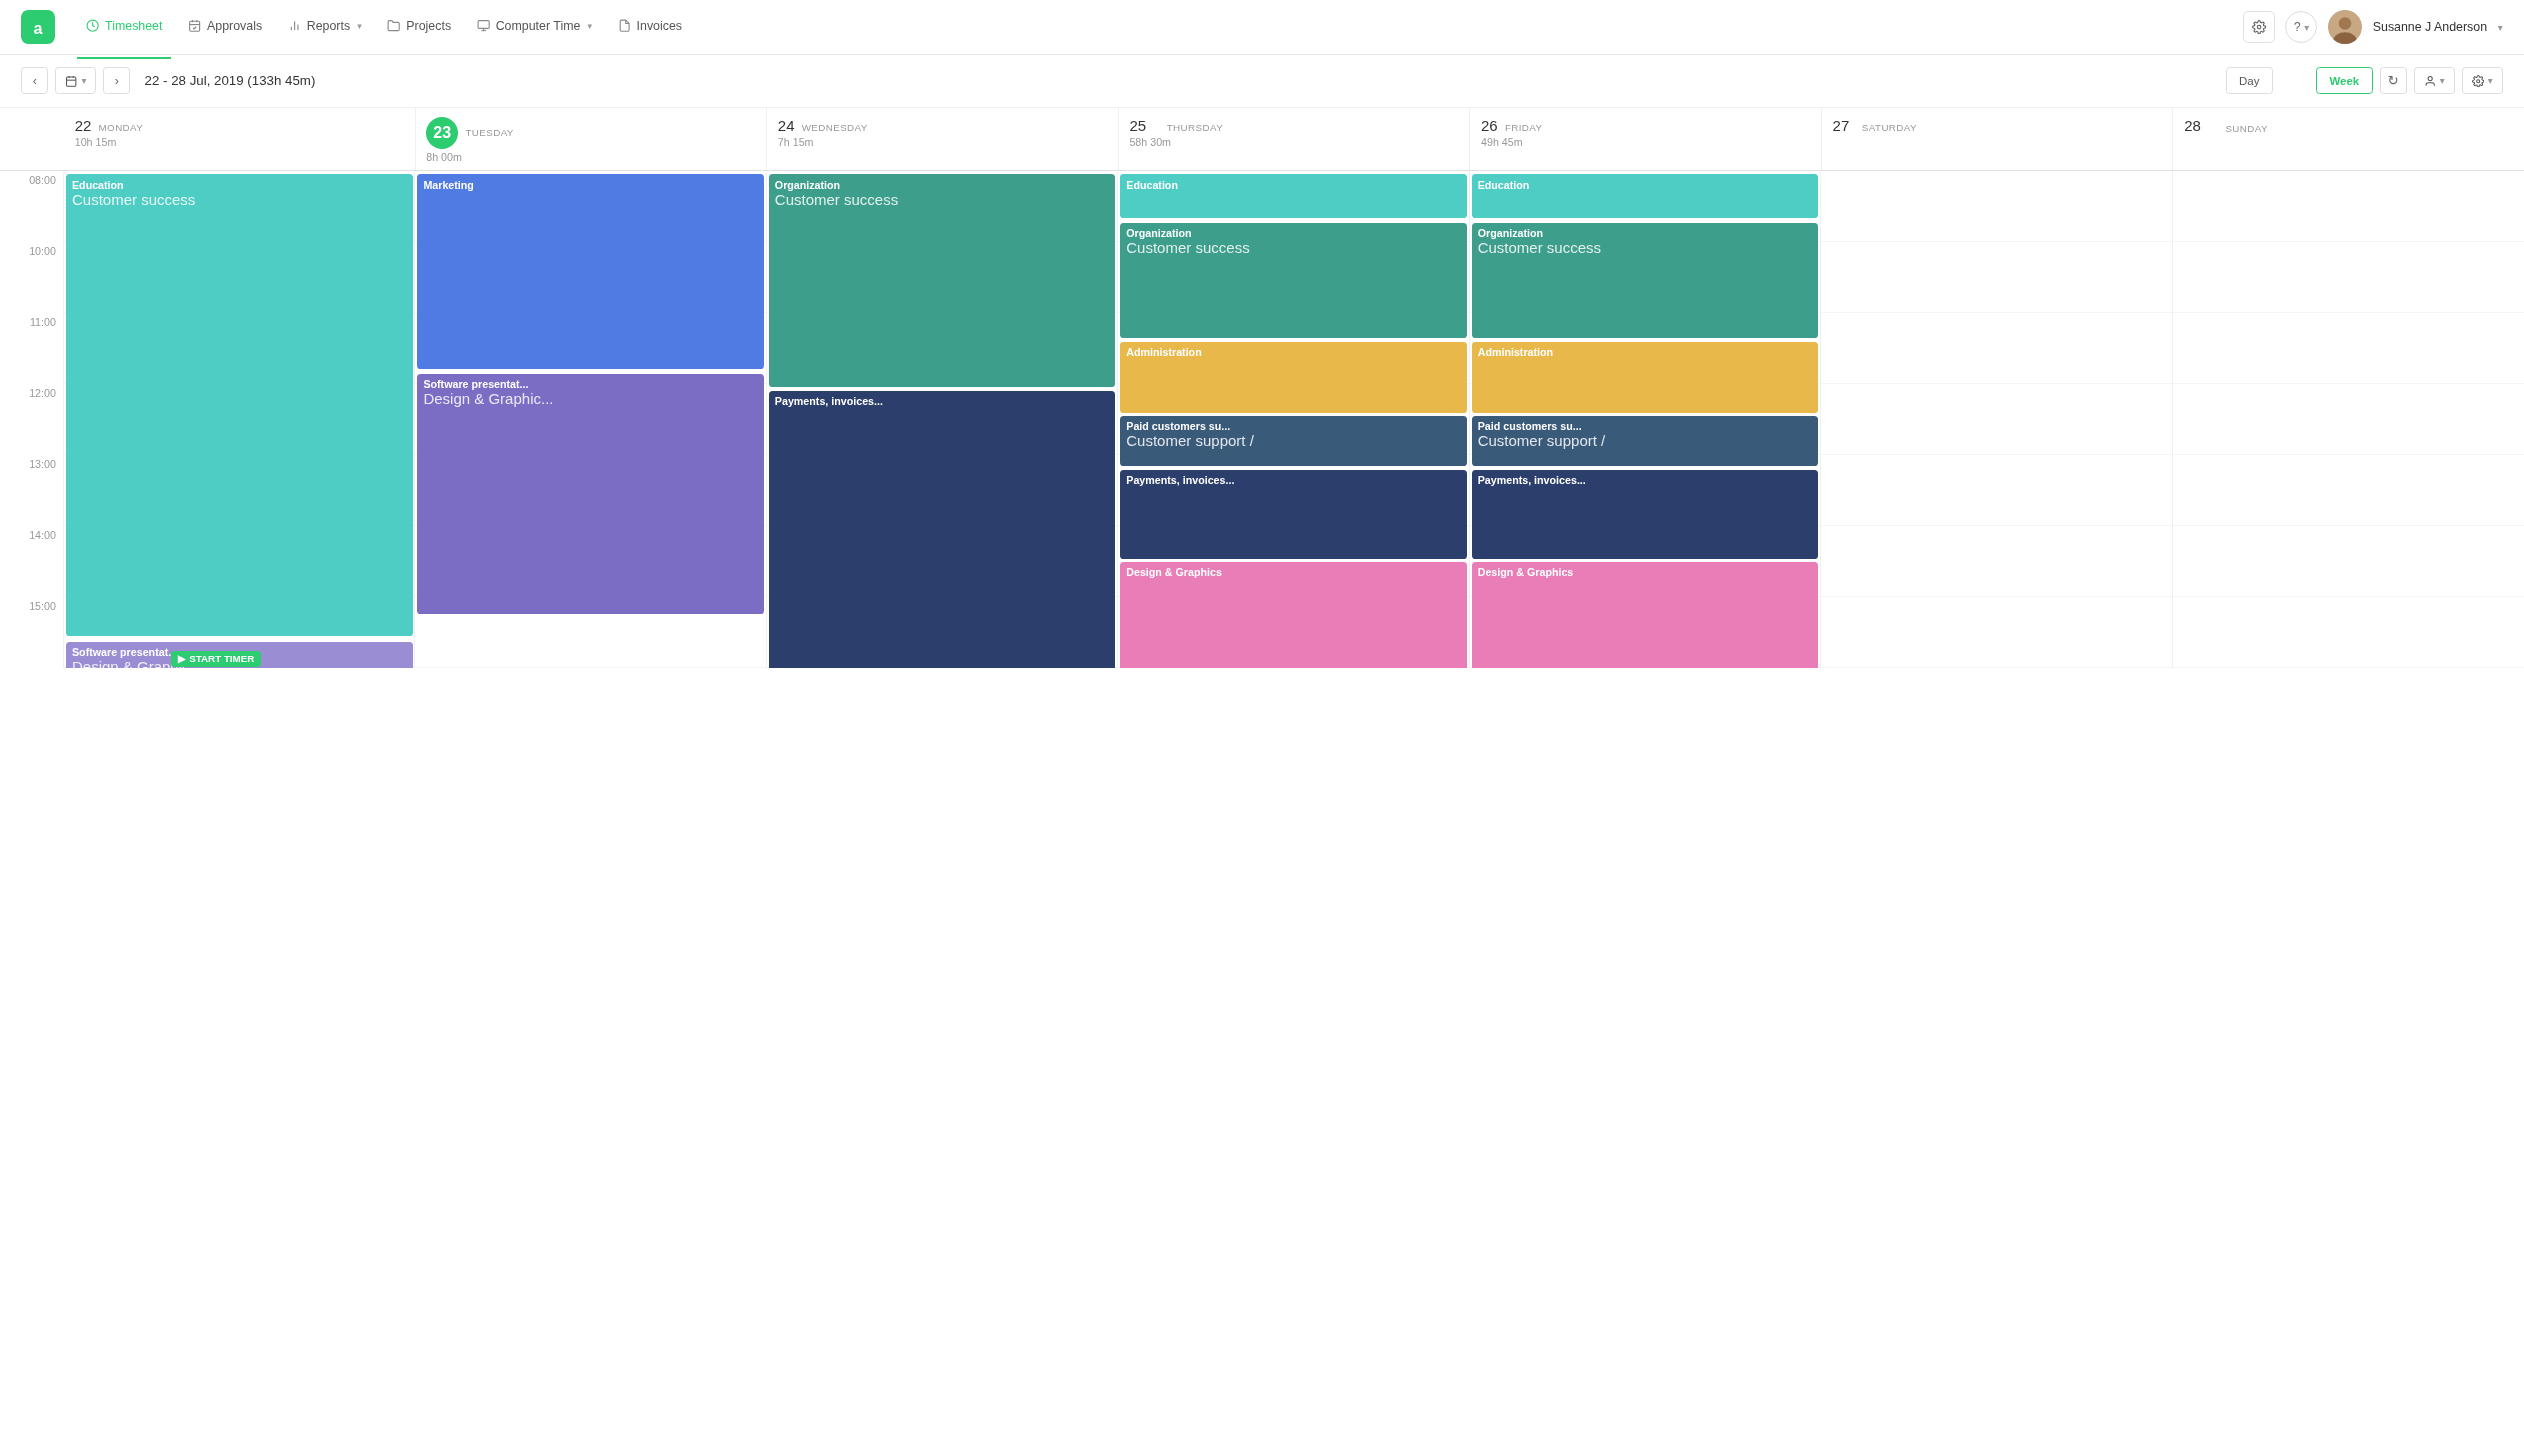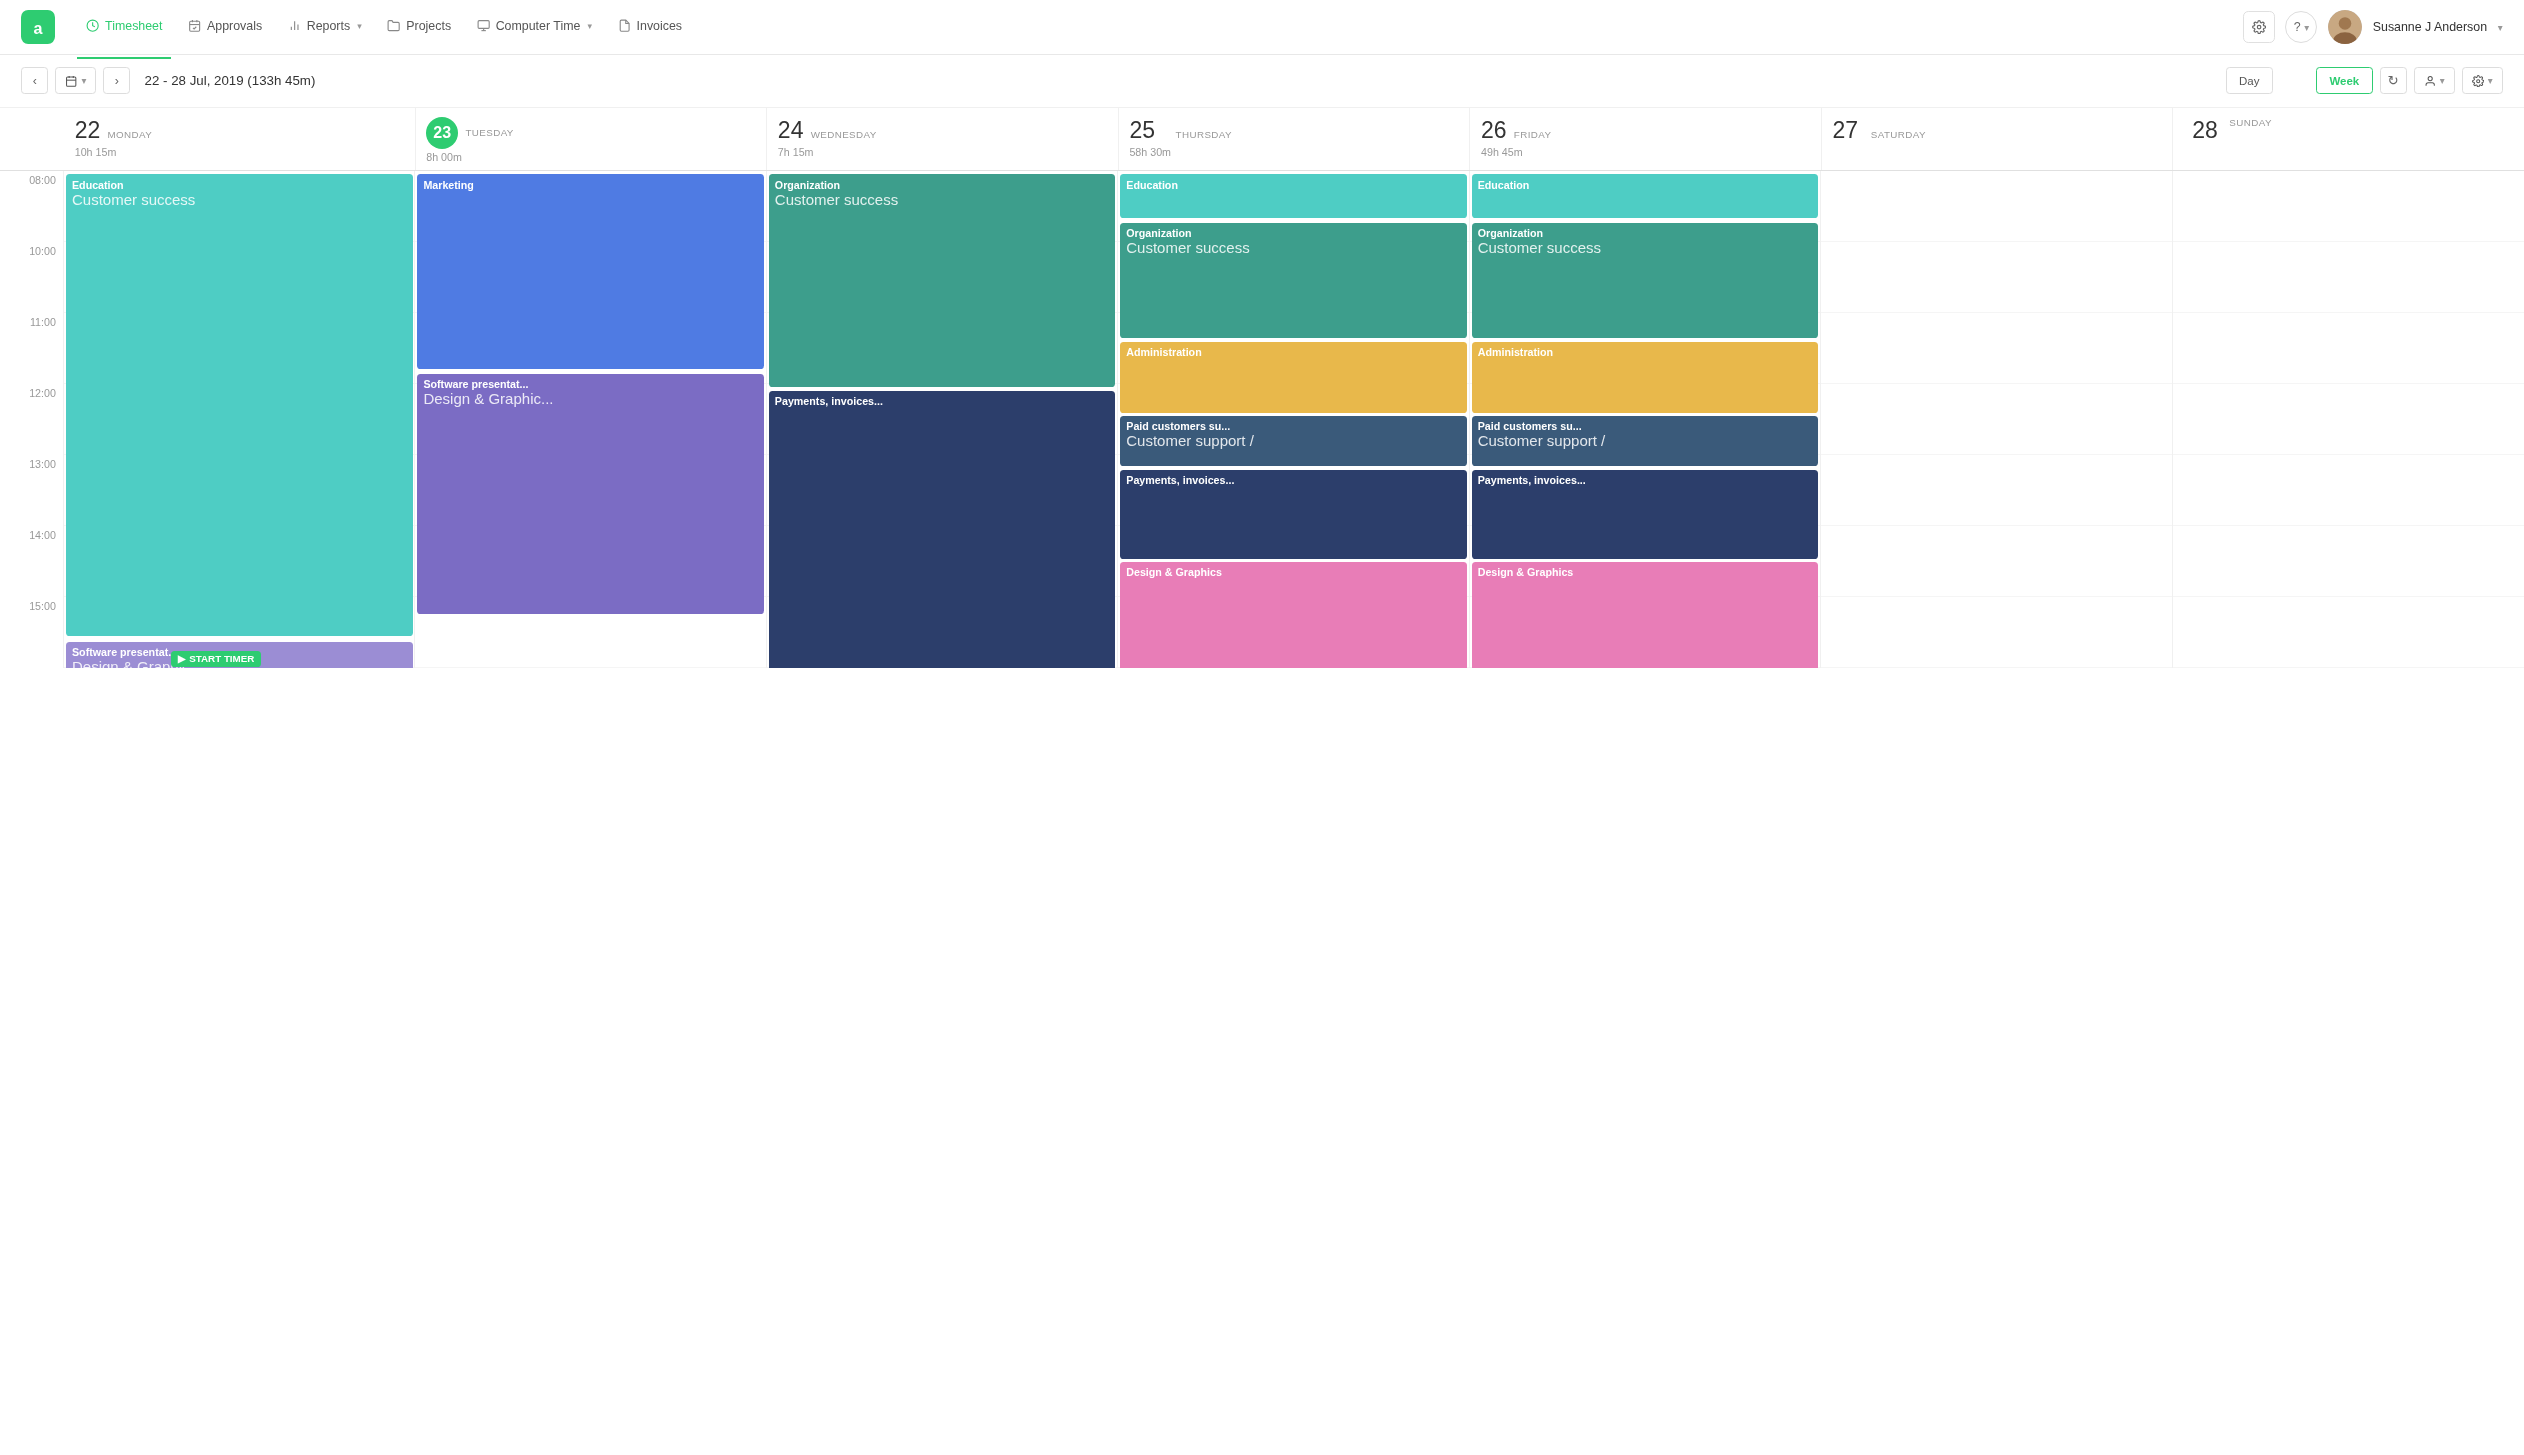--- a/index.html
+++ b/index.html
@@ -50,21 +50,21 @@
     .time-slot { height: 71px; display: flex; align-items: flex-start; justify-content: flex-end; padding: 3.6px 7.1px 0 0; font-size: 10.7px; color: #999; }
     .days-grid { flex: 1; display: grid; grid-template-columns: repeat(7, 1fr); }
     .day-col { border-right: 0.9px solid #f0f0f0; position: relative; }
     .day-col:last-child { border-right: none; }
 
     
     .day-headers { display: flex; border-bottom: 0.9px solid #e0e0e0; }
     .day-header-time { width: 64px; flex-shrink: 0; }
     .day-header { flex: 1; padding: 9px 10.7px 7.1px; border-right: 0.9px solid #f0f0f0; }
     .day-header:last-child { border-right: none; }
-    .day-number { font-size: 23px; font-weight: 300; display: inline-flex; align-items: center; justify-content: center; }
+    .day-number { font-size: 15px; font-weight: 300; display: inline-flex; align-items: center; justify-content: center; }
     .day-number.today {
       background: #2ecc71; color: #fff; border-radius: 50%;
       width: 32px; height: 32px; font-size: 16px; font-weight: 600;
     }
     .day-name { font-size: 9.8px; color: #999; text-transform: uppercase; letter-spacing: 0.4px; margin-left: 3.6px; }
     .day-hours { font-size: 10.7px; color: #999; margin-top: 1.8px; }
     .time-row { height: 71px; border-bottom: 0.9px solid #f5f5f5; }
     .event-block {
       position: absolute; left: 1.8px; right: 1.8px;
       border-radius: 3.6px; padding: 4.4px 6.2px;
@@ -252,21 +252,21 @@
       </div>
       <div class="day-hours">49h 45m</div>
     </div>
     <div class="day-header">
       <div style="display:flex;align-items:baseline;gap:9px;">
         <span class="day-number">27</span>
         <span class="day-name">SATURDAY</span>
       </div>
     </div>
     <div class="day-header">
-      <div style="display:flex;align-items:flex-start;gap:8px;margin-left:8px;">
+      <div style="display:flex;align-items:flex-end;gap:21px;">
         <span class="day-number">28</span>
         <span class="day-name">SUNDAY</span>
       </div>
     </div>
   </div>
 
   <div class="calendar-container">
 
     <div class="time-col">
       <div class="time-slot">08:00</div>

